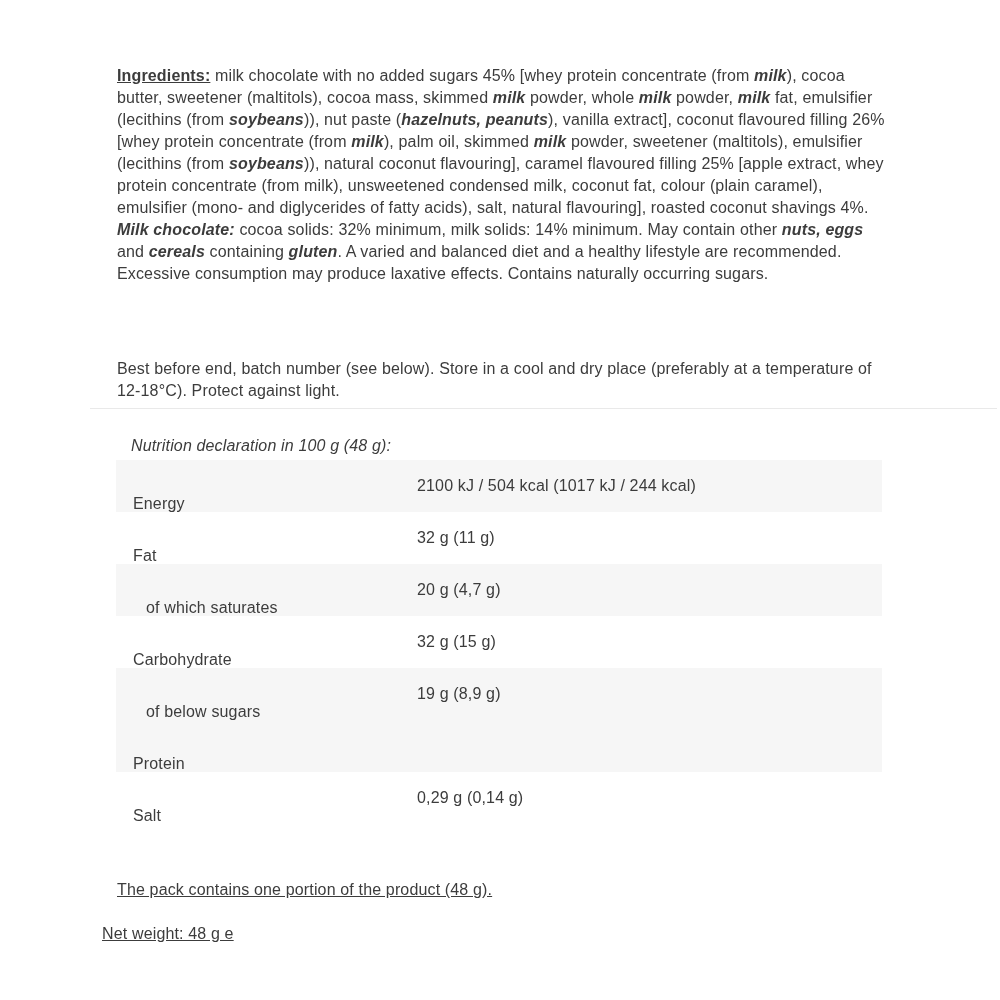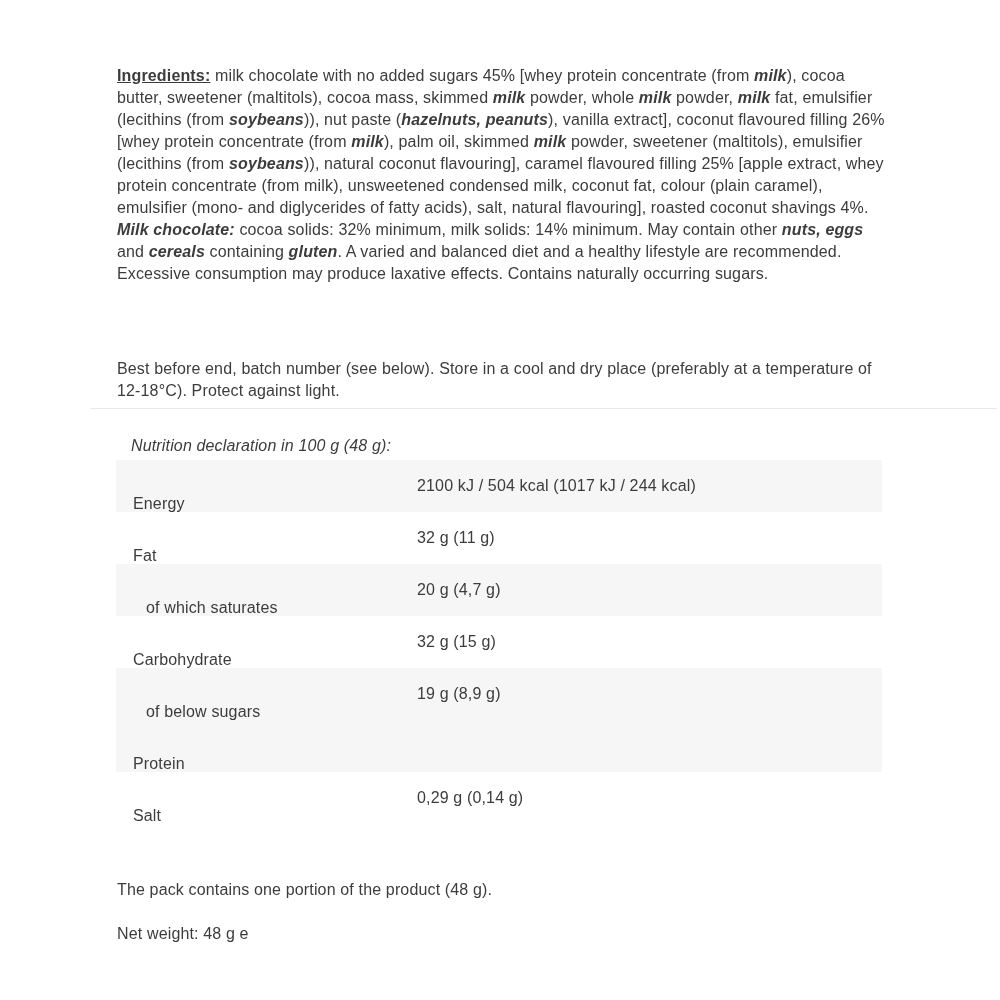--- a/index.html
+++ b/index.html
@@ -69,26 +69,28 @@
     flex-shrink: 0;
     margin-top: 36px;
   }
   .nrow.indent .nlabel { text-indent: 13px; }
   .nvalue { flex: 1; }
   .portion {
     position: absolute;
     left: 117px;
     top: 879px;
     line-height: 22px;
+    text-decoration: underline;
   }
   .net-weight {
     position: absolute;
-    left: 117px;
+    left: 102px;
     top: 923px;
     line-height: 22px;
+    text-decoration: underline;
   }
 </style>
 </head>
 <body>
 
 <div class="page">
 
   <p class="ingredients"><span class="seg-b">Ingredients:</span><span> milk chocolate with no added sugars 45% [whey protein concentrate (from </span><span class="seg-bi">milk</span><span>), cocoa butter, sweetener (maltitols), cocoa mass, skimmed </span><span class="seg-bi">milk</span><span> powder, whole </span><span class="seg-bi">milk</span><span> powder, </span><span class="seg-bi">milk</span><span> fat, emulsifier (lecithins (from </span><span class="seg-bi">soybeans</span><span>)), nut paste (</span><span class="seg-bi">hazelnuts, peanuts</span><span>), vanilla extract], coconut flavoured filling 26% [whey protein concentrate (from </span><span class="seg-bi">milk</span><span>), palm oil, skimmed </span><span class="seg-bi">milk</span><span> powder, sweetener (maltitols), emulsifier (lecithins (from </span><span class="seg-bi">soybeans</span><span>)), natural coconut flavouring], caramel flavoured filling 25% [apple extract, whey protein concentrate (from milk), unsweetened condensed milk, coconut fat, colour (plain caramel), emulsifier (mono- and diglycerides of fatty acids), salt, natural flavouring], roasted coconut shavings 4%. </span><span class="seg-bi">Milk chocolate:</span><span> cocoa solids: 32% minimum, milk solids: 14% minimum. May contain other </span><span class="seg-bi">nuts, eggs</span><span> and </span><span class="seg-bi">cereals</span><span> containing </span><span class="seg-bi">gluten</span><span>. A varied and balanced diet and a healthy lifestyle are recommended. Excessive consumption may produce laxative effects. Contains naturally occurring sugars.</span></p>
 
   <p class="storage">Best before end, batch number (see below). Store in a cool and dry place (preferably at a temperature of 12-18°C). Protect against light.</p>

